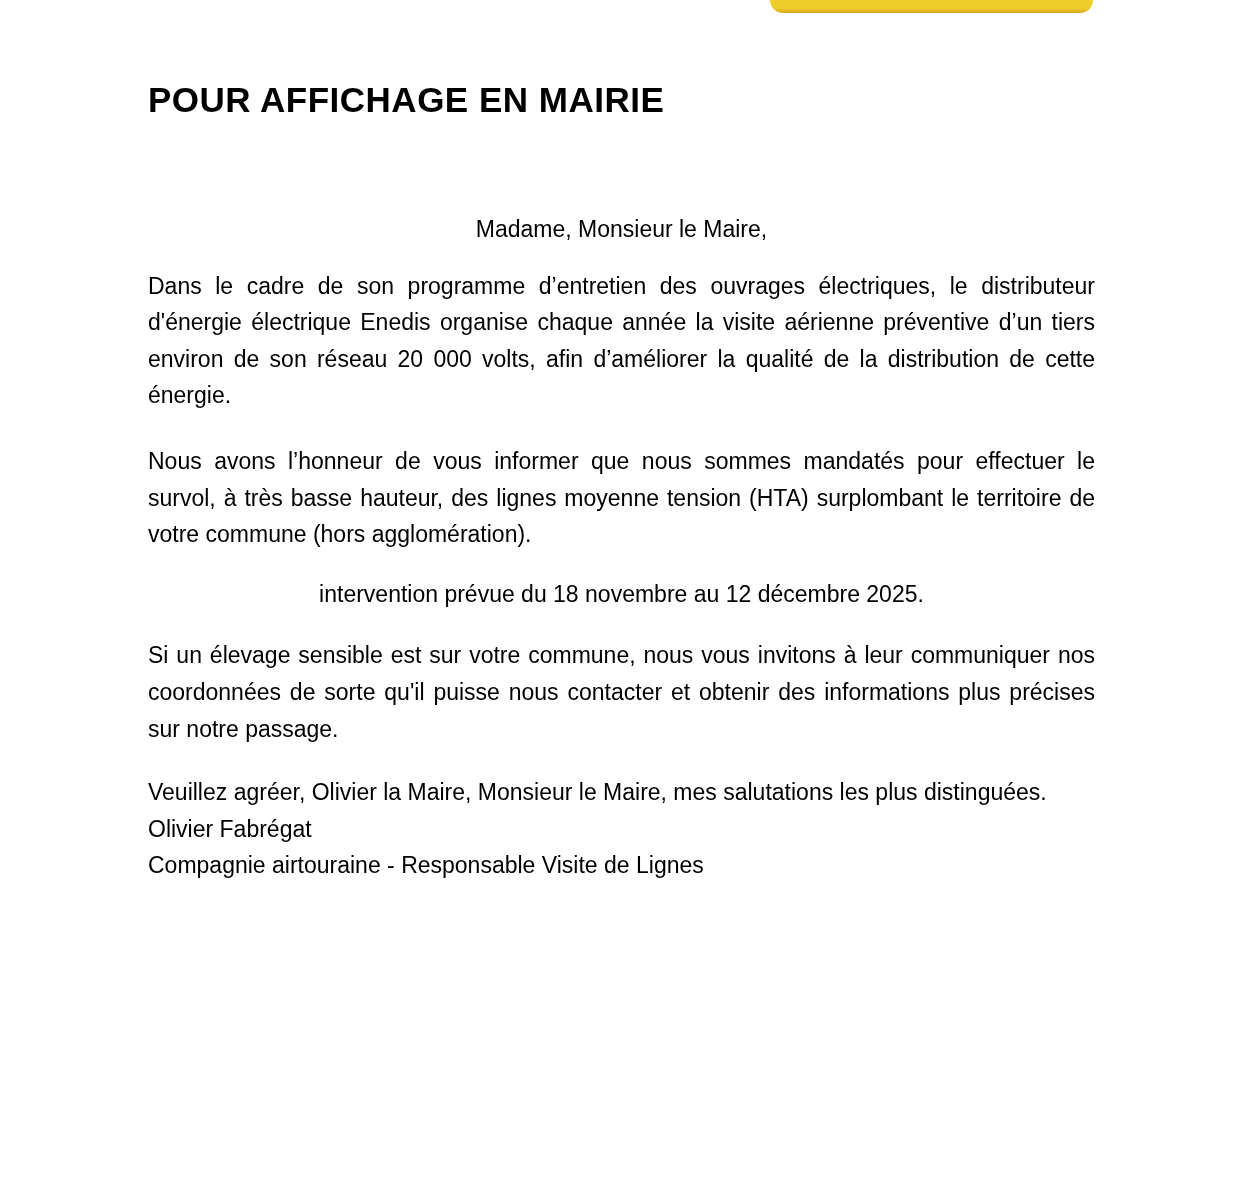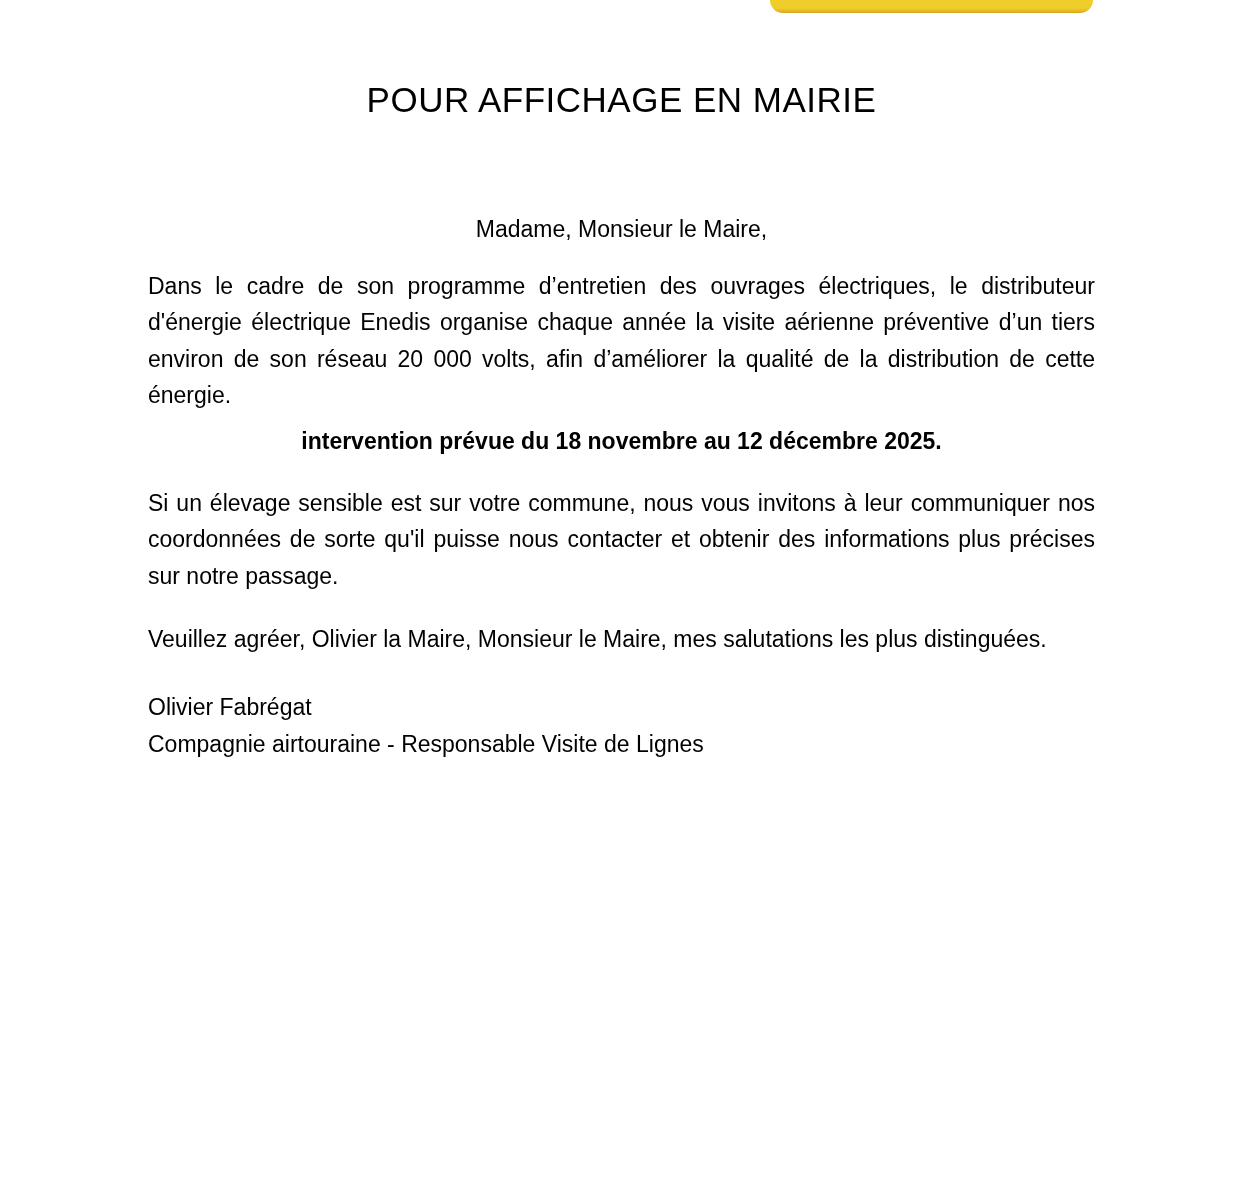--- a/index.html
+++ b/index.html
@@ -34,59 +34,59 @@
   .content {
     position: absolute;
     top: 0;
     left: 148px;
     width: 947px;
   }
   .doc-title {
     margin: 77px 0 0 0;
     font-size: 35px;
     line-height: 45px;
-    font-weight: normal;
-    text-align: center;
+    font-weight: bold;
     letter-spacing: 0.5px;
   }
   p {
     margin: 0;
     font-size: 23px;
     line-height: 36.6px;
   }
   .salutation { margin-top: 89px; text-align: center; }
   .para { text-align: justify; }
   .para-1 { margin-top: 20px; text-align-last: justify; }
   .para-2 { margin-top: 29px; }
   .intervention {
-    margin-top: 9px;
-    font-weight: bold;
+    margin-top: 23px;
+    font-weight: normal;
     text-align: center;
   }
   .para-3 { margin-top: 34px; }
   .para-4 { margin-top: 25px; }
   .closing { margin-top: 27px; text-align: justify; }
-  .signature { margin-top: 31px; }
+  .signature { }
   .signature p { margin: 0; }
 </style>
 </head>
 <body>
 
 <div class="page">
 
   <div class="logo-cutoff" id="logo-cutoff" style="background: linear-gradient(rgb(239, 206, 43) 0%, rgb(239, 206, 43) 62%, rgb(217, 168, 30) 100%);"></div>
 
   <div class="content">
 
     <h1 class="doc-title">POUR AFFICHAGE EN MAIRIE</h1>
 
     <p class="salutation">Madame, Monsieur le Maire,</p>
 
     <p class="para para-1">Dans le cadre de son programme d’entretien des ouvrages électriques, le distributeur d'énergie électrique Enedis organise chaque année la visite aérienne préventive d’un tiers environ de son réseau 20 000 volts, afin d’améliorer la qualité de la distribution de cette énergie.</p>
 
+    <p class="para para-2">Nous avons l’honneur de vous informer que nous sommes mandatés pour effectuer le survol, à très basse hauteur, des lignes  moyenne tension (HTA) surplombant le territoire de votre commune (hors agglomération).</p>
 
     <p class="intervention">intervention prévue du 18 novembre au 12 décembre 2025.</p>
 
 
     <p class="para para-4">Si un élevage sensible est sur votre commune, nous vous invitons à leur communiquer nos coordonnées de sorte qu'il puisse nous contacter et obtenir des informations plus précises sur notre passage.</p>
 
     <p class="closing">Veuillez agréer, Olivier la Maire, Monsieur le Maire, mes salutations les plus distinguées.</p>
 
     <div class="signature">
       <p>Olivier Fabrégat</p>

